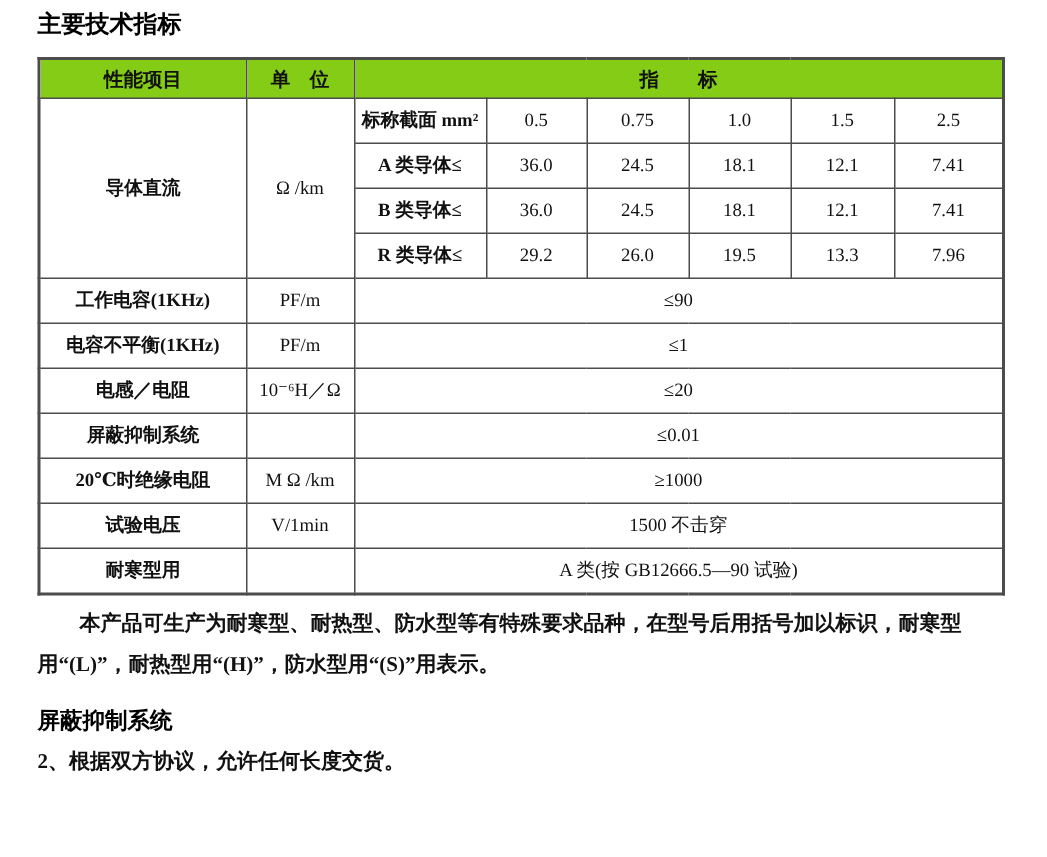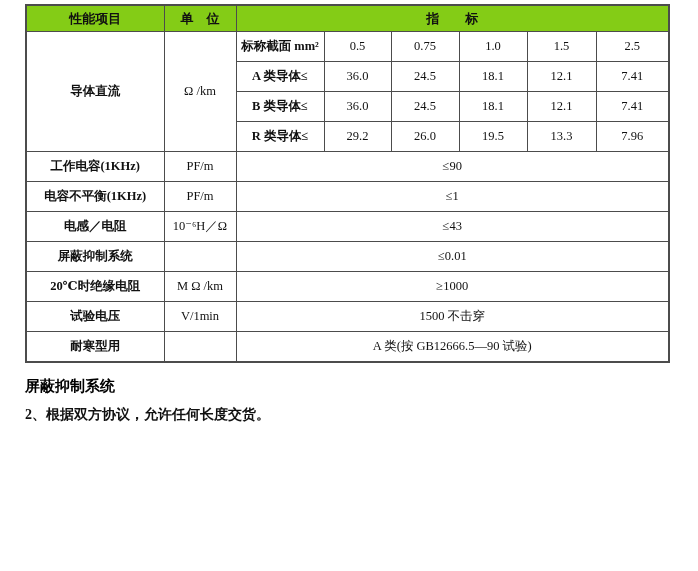--- a/index.html
+++ b/index.html
@@ -59,20 +59,21 @@
     line-height:26px;
     margin:2px 0 0 0;
   }
   .delivery-block { margin-top:14px; }
 </style>
 </head>
 <body>
 
 <div class="doc">
 
+  <div class="page-title">主要技术指标</div>
 
   <table class="spec-table">
     <colgroup>
       <col style="width:138px">
         <col style="width:72px">
         <col style="width:88px">
       <col style="width:67px">
         <col style="width:68px">
         <col style="width:68px">
       <col style="width:69px">
@@ -127,21 +128,21 @@
       <td colspan="6" class="spec-val">≤90</td>
     </tr>
     <tr>
       <td class="row-label">电容不平衡(1KHz)</td>
       <td>PF/m</td>
       <td colspan="6" class="spec-val">≤1</td>
     </tr>
     <tr>
       <td class="row-label">电感／电阻</td>
       <td>10⁻⁶H／Ω</td>
-      <td colspan="6" class="spec-val">≤43</td>
+      <td colspan="6" class="spec-val">≤20</td>
     </tr>
     <tr>
       <td class="row-label">屏蔽抑制系统</td>
       <td></td>
       <td colspan="6" class="spec-val">≤0.01</td>
     </tr>
     <tr>
       <td class="row-label">20℃时绝缘电阻</td>
       <td>M Ω /km</td>
       <td colspan="6" class="spec-val">≥1000</td>
@@ -153,20 +154,21 @@
     </tr>
     <tr>
       <td class="row-label">耐寒型用</td>
       <td></td>
       <td colspan="6" class="spec-val">A 类(按 GB12666.5—90 试验)</td>
     </tr>
   </tbody>
     </table>
 
   <div>
+    <p class="body-text indented">本产品可生产为耐寒型、耐热型、防水型等有特殊要求品种，在型号后用括号加以标识，耐寒型用“(L)”，耐热型用“(H)”，防水型用“(S)”用表示。</p>
   </div>
 
   <div class="delivery-block">
     <div class="section-title">屏蔽抑制系统</div>
     <p class="list-line">2、根据双方协议，允许任何长度交货。</p>
   </div>
 
 </div>
 
 </body></html>

